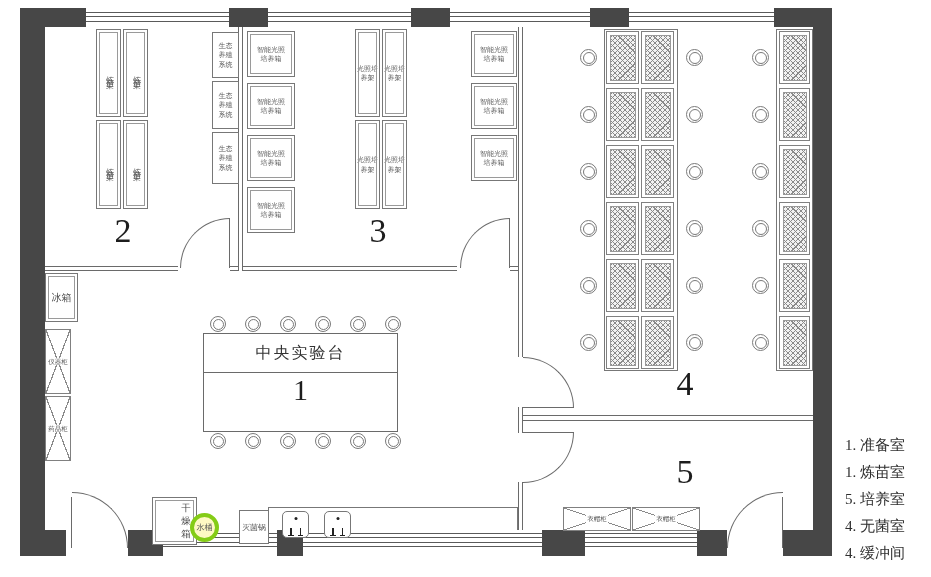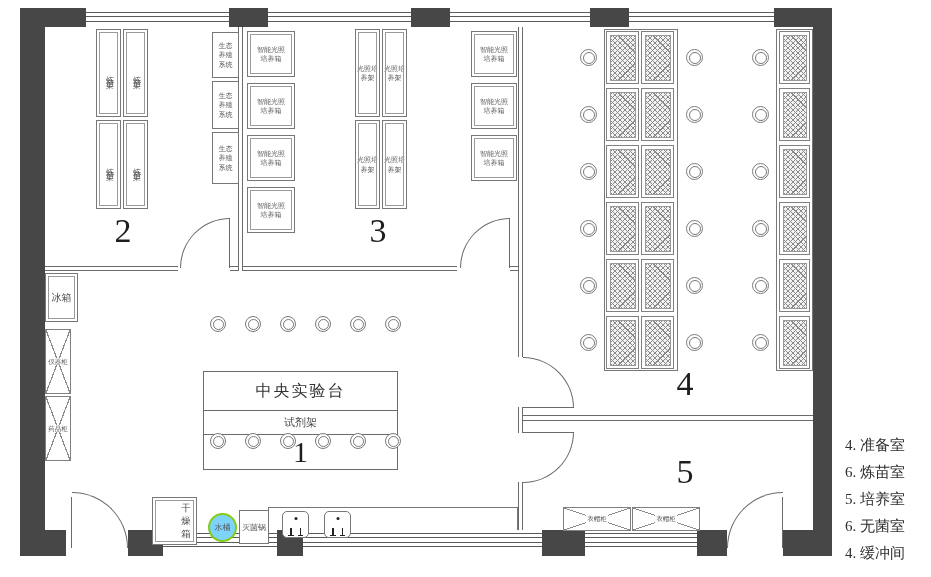--- a/index.html
+++ b/index.html
@@ -107,36 +107,33 @@
   <div class="abs frame2 ctr" style="left:45px;top:273px;width:33px;height:49px;font-size:10px;color:#444;">
     <span>冰箱</span>
   </div>
   <div class="abs xbox ctr" style="left:45px;top:329px;width:26px;height:65px;">
     <span class="chip" style="font-size:6.5px;color:#555;">仪器柜</span>
   </div>
   <div class="abs xbox ctr" style="left:45px;top:396px;width:26px;height:65px;">
     <span class="chip" style="font-size:6.5px;color:#555;">药品柜</span>
   </div>
 
-  <div class="abs" style="left:203px;top:333px;width:195px;height:99px;border:1.5px solid #6a6a6a;background:#fff;margin-top:38px;">
+  <div class="abs" style="left:203px;top:333px;width:195px;height:99px;border:1.5px solid #6a6a6a;background:#fff;">
     <div class="ctr" style="height:38px;font-size:16px;letter-spacing:2px;color:#333;">
       <span>中央实验台</span>
-    </div>
-    <div class="ctr" style="height:23px;border-top:1px solid #6a6a6a;font-size:11px;color:#444;">
-      <span>试剂架</span>
     </div>
     <div class="ctr" style="height:34px;border-top:1px solid #6a6a6a;">
       <span class="roomnum" style="font-size:30px;">1</span>
     </div>
   </div>
 
   <div class="abs frame2 ctr" style="left:152px;top:497px;width:45px;height:48px;padding-left:24px;">
     <span class="s9">干燥箱</span>
   </div>
-  <div class="abs ctr" style="left:208px;top:513px;width:29px;height:29px;border:2px solid #84cc16;border-radius:50%;background:#7dd3fc;">
+  <div class="abs ctr" style="left:190px;top:513px;width:29px;height:29px;border:4px solid #84cc16;border-radius:50%;background:#fef9c3;">
     <span class="s8">水桶</span>
   </div>
   <div class="abs frame1 ctr" style="left:239px;top:510px;width:30px;height:34px;">
     <span class="s8">灭菌锅</span>
   </div>
   <div class="abs" style="left:268px;top:507px;width:250px;height:23px;border:1px solid #777;border-bottom:none;background:#fff;"></div>
   <div class="abs sink" style="left:282px;top:511px;width:27px;height:27px;">
     <span class="dot"></span>
     <span class="tap" style="left:7px;"></span>
     <span class="tap" style="right:7px;"></span>
@@ -151,24 +148,24 @@
     <span class="chip" style="font-size:6.5px;color:#555;">衣帽柜</span>
   </div>
   <div class="abs xbox ctr" style="left:632px;top:507px;width:68px;height:24px;">
     <span class="chip" style="font-size:6.5px;color:#555;">衣帽柜</span>
   </div>
 
   <div class="abs frame1" style="left:604px;top:29px;width:74px;height:342px;"></div>
   <div class="abs frame1" style="left:776px;top:29px;width:37px;height:342px;"></div>
 
   <div class="abs" style="left:845px;top:436px;width:86px;">
-    <div class="legend-item">4. 准备室</div>
-    <div class="legend-item">6. 炼苗室</div>
+    <div class="legend-item">1. 准备室</div>
+    <div class="legend-item">1. 炼苗室</div>
     <div class="legend-item">5. 培养室</div>
-    <div class="legend-item">6. 无菌室</div>
+    <div class="legend-item">4. 无菌室</div>
     <div class="legend-item">4. 缓冲间</div>
   </div>
 <div class="abs frame2 ctr vtext" style="left: 96px; top: 29px; width: 25px; height: 88px; font-size: 8px; color: rgb(85, 85, 85);">炼苗架</div>
     <div class="abs frame2 ctr vtext" style="left: 123px; top: 29px; width: 25px; height: 88px; font-size: 8px; color: rgb(85, 85, 85);">炼苗架</div>
     <div class="abs frame2 ctr vtext" style="left: 96px; top: 120px; width: 25px; height: 89px; font-size: 8px; color: rgb(85, 85, 85);">炼苗架</div>
     <div class="abs frame2 ctr vtext" style="left: 123px; top: 120px; width: 25px; height: 89px; font-size: 8px; color: rgb(85, 85, 85);">炼苗架</div>
     <div class="abs frame1 ctr s7" style="left: 212px; top: 32px; width: 27px; height: 46px; padding: 0px 5px;">生态养殖系统</div>
     <div class="abs frame1 ctr s7" style="left: 212px; top: 81px; width: 27px; height: 48px; padding: 0px 5px;">生态养殖系统</div>
     <div class="abs frame1 ctr s7" style="left: 212px; top: 132px; width: 27px; height: 52px; padding: 0px 5px;">生态养殖系统</div>
     <div class="abs frame2 ctr s7" style="left: 247px; top: 31px; width: 48px; height: 46px; padding: 0px 9px;">智能光照培养箱</div>

